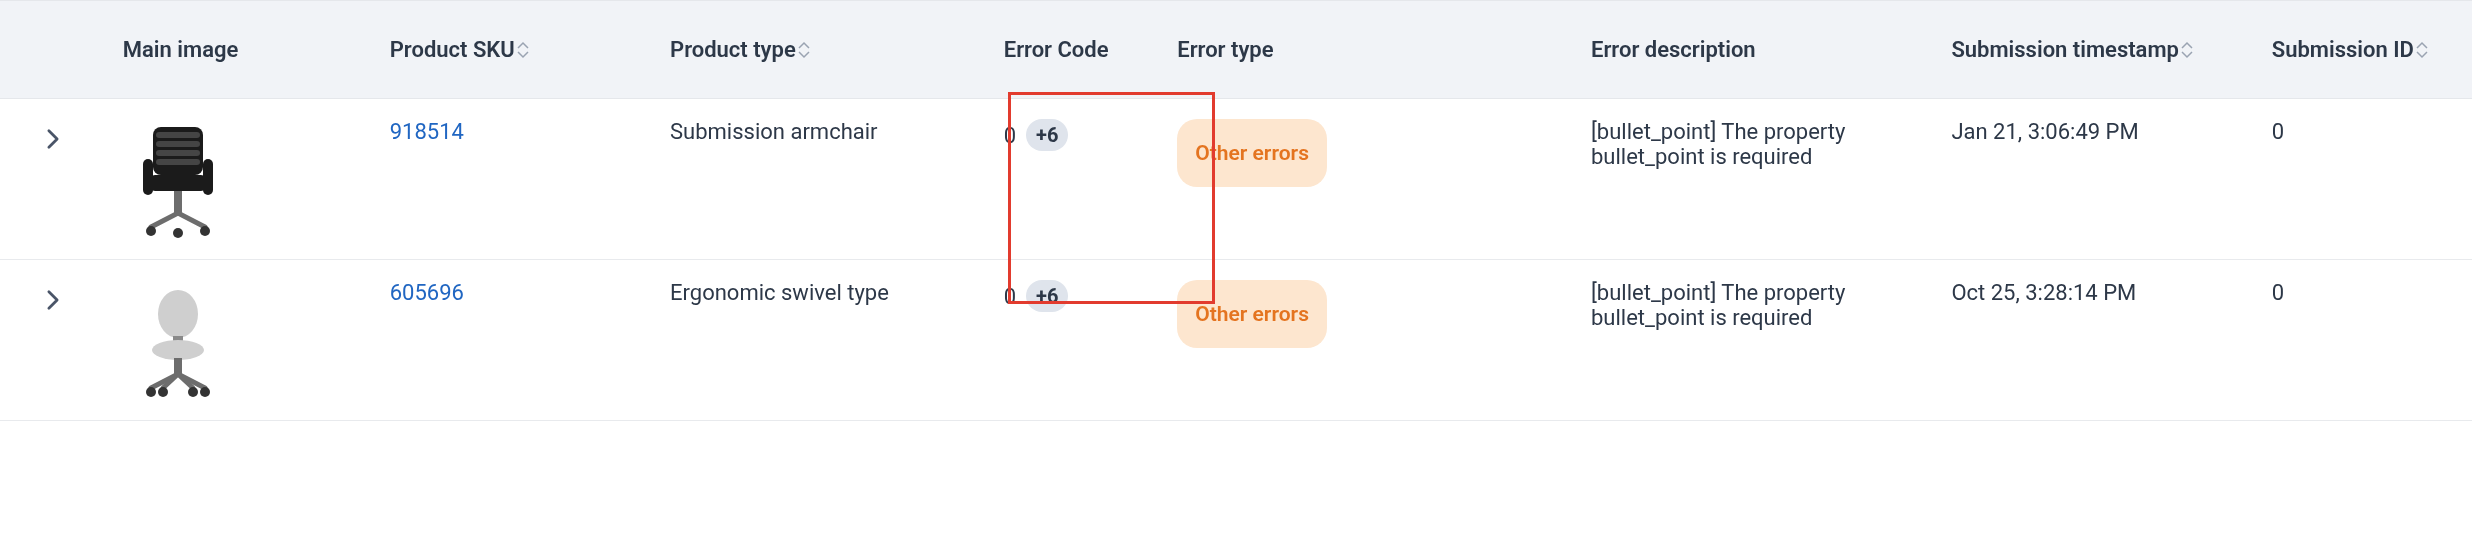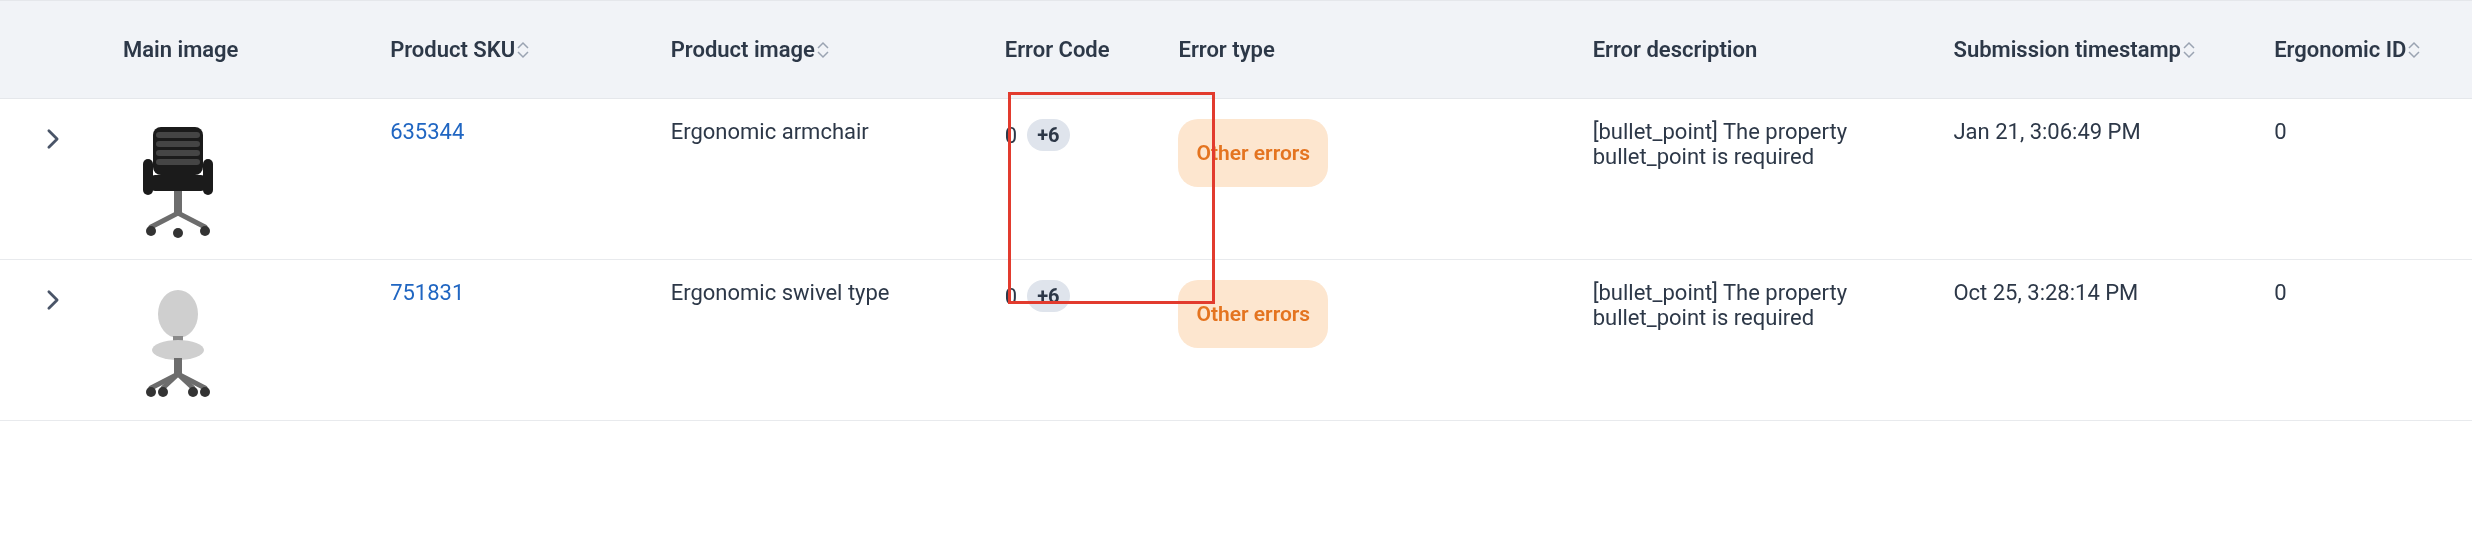--- a/index.html
+++ b/index.html
@@ -156,21 +156,21 @@
                   <path d="M1 7 L6 2 L11 7" stroke="#9aa3b2" stroke-width="1.5" fill="none"></path>
                 </svg>
             <svg viewBox="0 0 12 8">
                   <path d="M1 1 L6 6 L11 1" stroke="#9aa3b2" stroke-width="1.5" fill="none"></path>
                 </svg>
           </span>
         </div>
       </th>
       <th>
         <div class="th-inner">
-          <span>Product image</span>
+          <span>Product type</span>
           <span class="sort-icon">
             <svg viewBox="0 0 12 8">
                   <path d="M1 7 L6 2 L11 7" stroke="#9aa3b2" stroke-width="1.5" fill="none"></path>
                 </svg>
             <svg viewBox="0 0 12 8">
                   <path d="M1 1 L6 6 L11 1" stroke="#9aa3b2" stroke-width="1.5" fill="none"></path>
                 </svg>
           </span>
         </div>
       </th>
@@ -191,21 +191,21 @@
                   <path d="M1 7 L6 2 L11 7" stroke="#9aa3b2" stroke-width="1.5" fill="none"></path>
                 </svg>
             <svg viewBox="0 0 12 8">
                   <path d="M1 1 L6 6 L11 1" stroke="#9aa3b2" stroke-width="1.5" fill="none"></path>
                 </svg>
           </span>
         </div>
       </th>
       <th>
         <div class="th-inner">
-          <span>Ergonomic ID</span>
+          <span>Submission ID</span>
           <span class="sort-icon">
             <svg viewBox="0 0 12 8">
                   <path d="M1 7 L6 2 L11 7" stroke="#9aa3b2" stroke-width="1.5" fill="none"></path>
                 </svg>
             <svg viewBox="0 0 12 8">
                   <path d="M1 1 L6 6 L11 1" stroke="#9aa3b2" stroke-width="1.5" fill="none"></path>
                 </svg>
           </span>
         </div>
       </th>
@@ -232,23 +232,23 @@
     <rect x="20" y="40" width="10" height="36" rx="5" fill="#1b1b1b"></rect>
     <rect x="80" y="40" width="10" height="36" rx="5" fill="#1b1b1b"></rect>
     <rect x="51" y="72" width="8" height="22" fill="#6d6d6d"></rect>
     <path d="M28 108 L55 94 L82 108" stroke="#6d6d6d" stroke-width="5" fill="none" stroke-linecap="round"></path>
     <circle cx="28" cy="112" r="5" fill="#333"></circle>
     <circle cx="55" cy="114" r="5" fill="#333"></circle>
     <circle cx="82" cy="112" r="5" fill="#333"></circle>
   </svg></span>
     </td>
     <td>
-      <a class="sku-link">635344</a>
-    </td>
-    <td>Ergonomic armchair</td>
+      <a class="sku-link">918514</a>
+    </td>
+    <td>Submission armchair</td>
     <td>
       <div class="error-code-wrap">
         <span>0</span>
         <span class="badge-count">+6</span>
       </div>
     </td>
     <td>
       <span class="badge-error">Other errors</span>
     </td>
     <td>[bullet_point] The property bullet_point is required</td>
@@ -272,21 +272,21 @@
     <rect x="51" y="78" width="8" height="18" fill="#6d6d6d"></rect>
     <path d="M28 108 L55 94 L82 108" stroke="#6d6d6d" stroke-width="5" fill="none" stroke-linecap="round"></path>
     <path d="M40 108 L55 94 L70 108" stroke="#6d6d6d" stroke-width="5" fill="none" stroke-linecap="round"></path>
     <circle cx="28" cy="112" r="5" fill="#333"></circle>
     <circle cx="40" cy="112" r="5" fill="#333"></circle>
     <circle cx="70" cy="112" r="5" fill="#333"></circle>
     <circle cx="82" cy="112" r="5" fill="#333"></circle>
   </svg></span>
     </td>
     <td>
-      <a class="sku-link">751831</a>
+      <a class="sku-link">605696</a>
     </td>
     <td>Ergonomic swivel type</td>
     <td>
       <div class="error-code-wrap">
         <span>0</span>
         <span class="badge-count">+6</span>
       </div>
     </td>
     <td>
       <span class="badge-error">Other errors</span>

